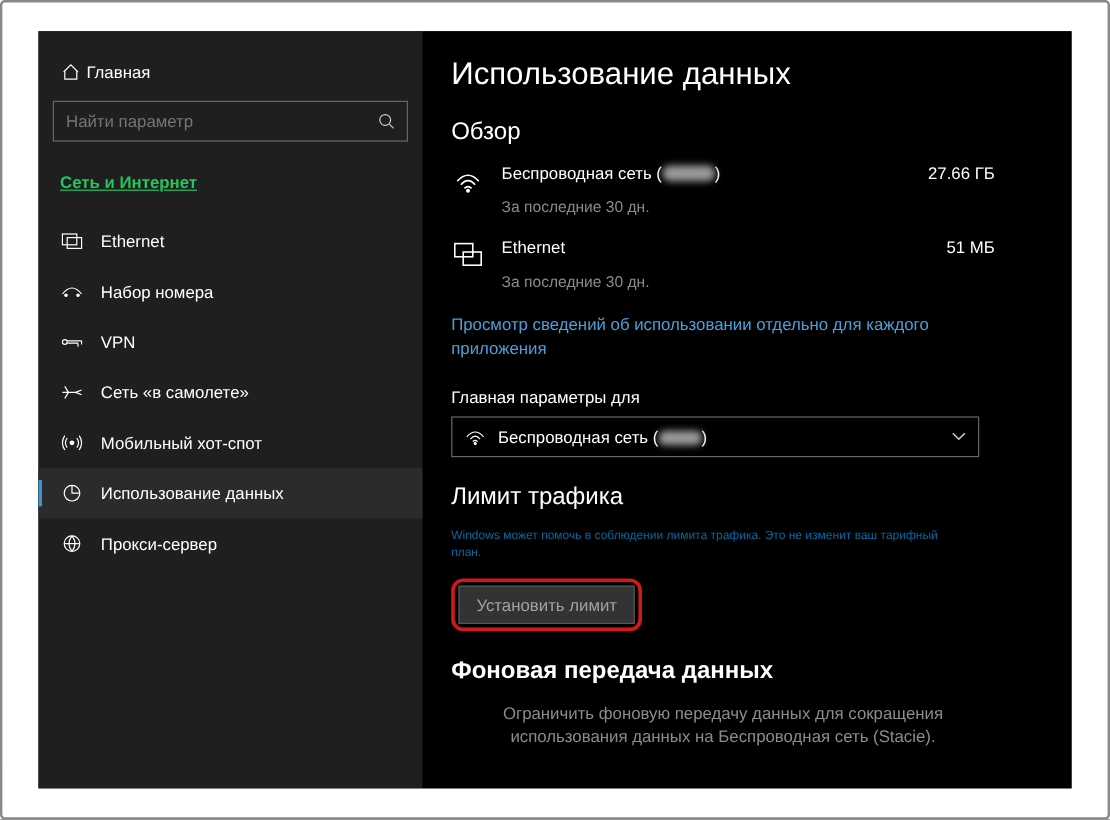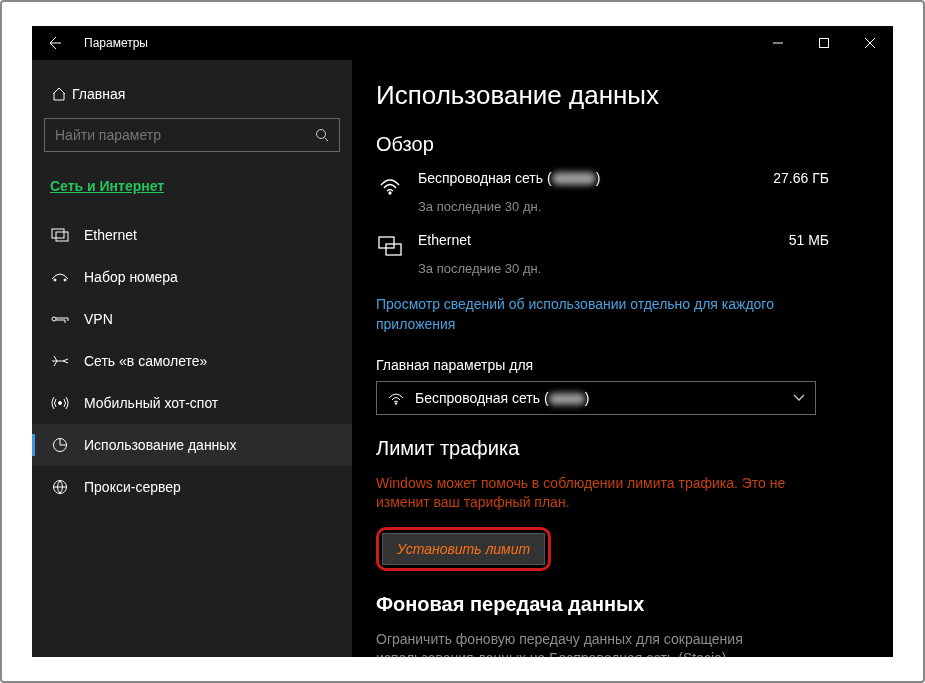--- a/index.html
+++ b/index.html
@@ -42,60 +42,32 @@
   .usage-row .net-name { font-size: 14px; color: #fff; }
   .usage-row .blur { display: inline-block; width: 44px; height: 13px; background: #999; filter: blur(3px); border-radius: 6px; vertical-align: middle; position: relative; top: -1px;}
   .usage-row .sub { font-size: 13px; color: #8a8a8a; margin-top: 13px; }
   .usage-row .amt { font-size: 14px; color: #fff; padding-right: 40px; }
   .link { color: #4aa0dc; font-size: 14px; line-height: 1.45; display: block; margin: 4px 60px 22px 0; }
   .field-label { font-size: 14px; color: #fff; margin-bottom: 8px; }
   .dropdown { width: 440px; height: 34px; border: 1px solid #666; background: #000; display: flex; align-items: center; padding: 0 10px; color: #fff; font-size: 14px; gap: 10px; margin-bottom: 22px; }
   .dropdown .dd-label { flex: 1; }
   .dropdown .blur2 { display: inline-block; width: 36px; height: 12px; background: #999; filter: blur(3px); border-radius: 5px; vertical-align: middle; }
   .dropdown .chev { font-size: 12px; color: #ccc; }
-  .desc { font-size: 14px; color: #c2410c; margin: 0 60px 14px 0; line-height: 1.4; }
+  .desc { font-size: 10px; color: #0369a1; margin: 0 60px 14px 0; line-height: 1.4; }
   .btn-wrap { display: inline-block; border: 3px solid #d11919; border-radius: 10px; padding: 3px; margin-bottom: 22px; }
-  .btn { background: #333; border: 1px solid #555; color: #f97316; padding: 7px 14px; font-size: 14px; font-style: italic; }
-  .desc2 { font-size: 14px; color: #8c8c8c; margin-right: 40px; line-height: 1.4; }
+  .btn { background: #333; border: 1px solid #555; color: #a3a3a3; padding: 7px 14px; font-size: 14px; }
+  .desc2 { font-size: 14px; color: #8c8c8c; margin-right: 40px; line-height: 1.4; text-align: center; }
   svg { display: block; }
 </style>
 </head>
 <body>
 
 <div class="frame">
 <div class="window">
 
-  <div class="titlebar">
-    <div class="left">
-      <div class="back">
-        <svg width="16" height="16" viewBox="0 0 16 16" fill="none" stroke="currentColor" stroke-width="1">
-              <path d="M10 2 L4 8 L10 14 M4 8 H15"></path>
-            </svg>
-      </div>
-      <div class="title">Параметры</div>
-    </div>
-    <div class="win-controls">
-      <div class="win-btn">
-        <svg width="10" height="10" viewBox="0 0 10 10" stroke="currentColor">
-              <line x1="0" y1="5" x2="10" y2="5"></line>
-            </svg>
-      </div>
-      <div class="win-btn">
-        <svg width="10" height="10" viewBox="0 0 10 10" stroke="currentColor" fill="none">
-              <rect x="0.5" y="0.5" width="9" height="9"></rect>
-            </svg>
-      </div>
-      <div class="win-btn">
-        <svg width="10" height="10" viewBox="0 0 10 10" stroke="currentColor">
-              <line x1="0" y1="0" x2="10" y2="10"></line>
-              <line x1="10" y1="0" x2="0" y2="10"></line>
-            </svg>
-      </div>
-    </div>
-  </div>
 
   <div class="body">
 
     <div class="sidebar">
       <div class="home-row">
         <span class="icon">
           <svg width="16" height="16" viewBox="0 0 16 16" fill="none" stroke="currentColor" stroke-width="1">
                 <path d="M2 8 L8 2 L14 8 M3 7 V14 H13 V7"></path>
               </svg>
         </span>

